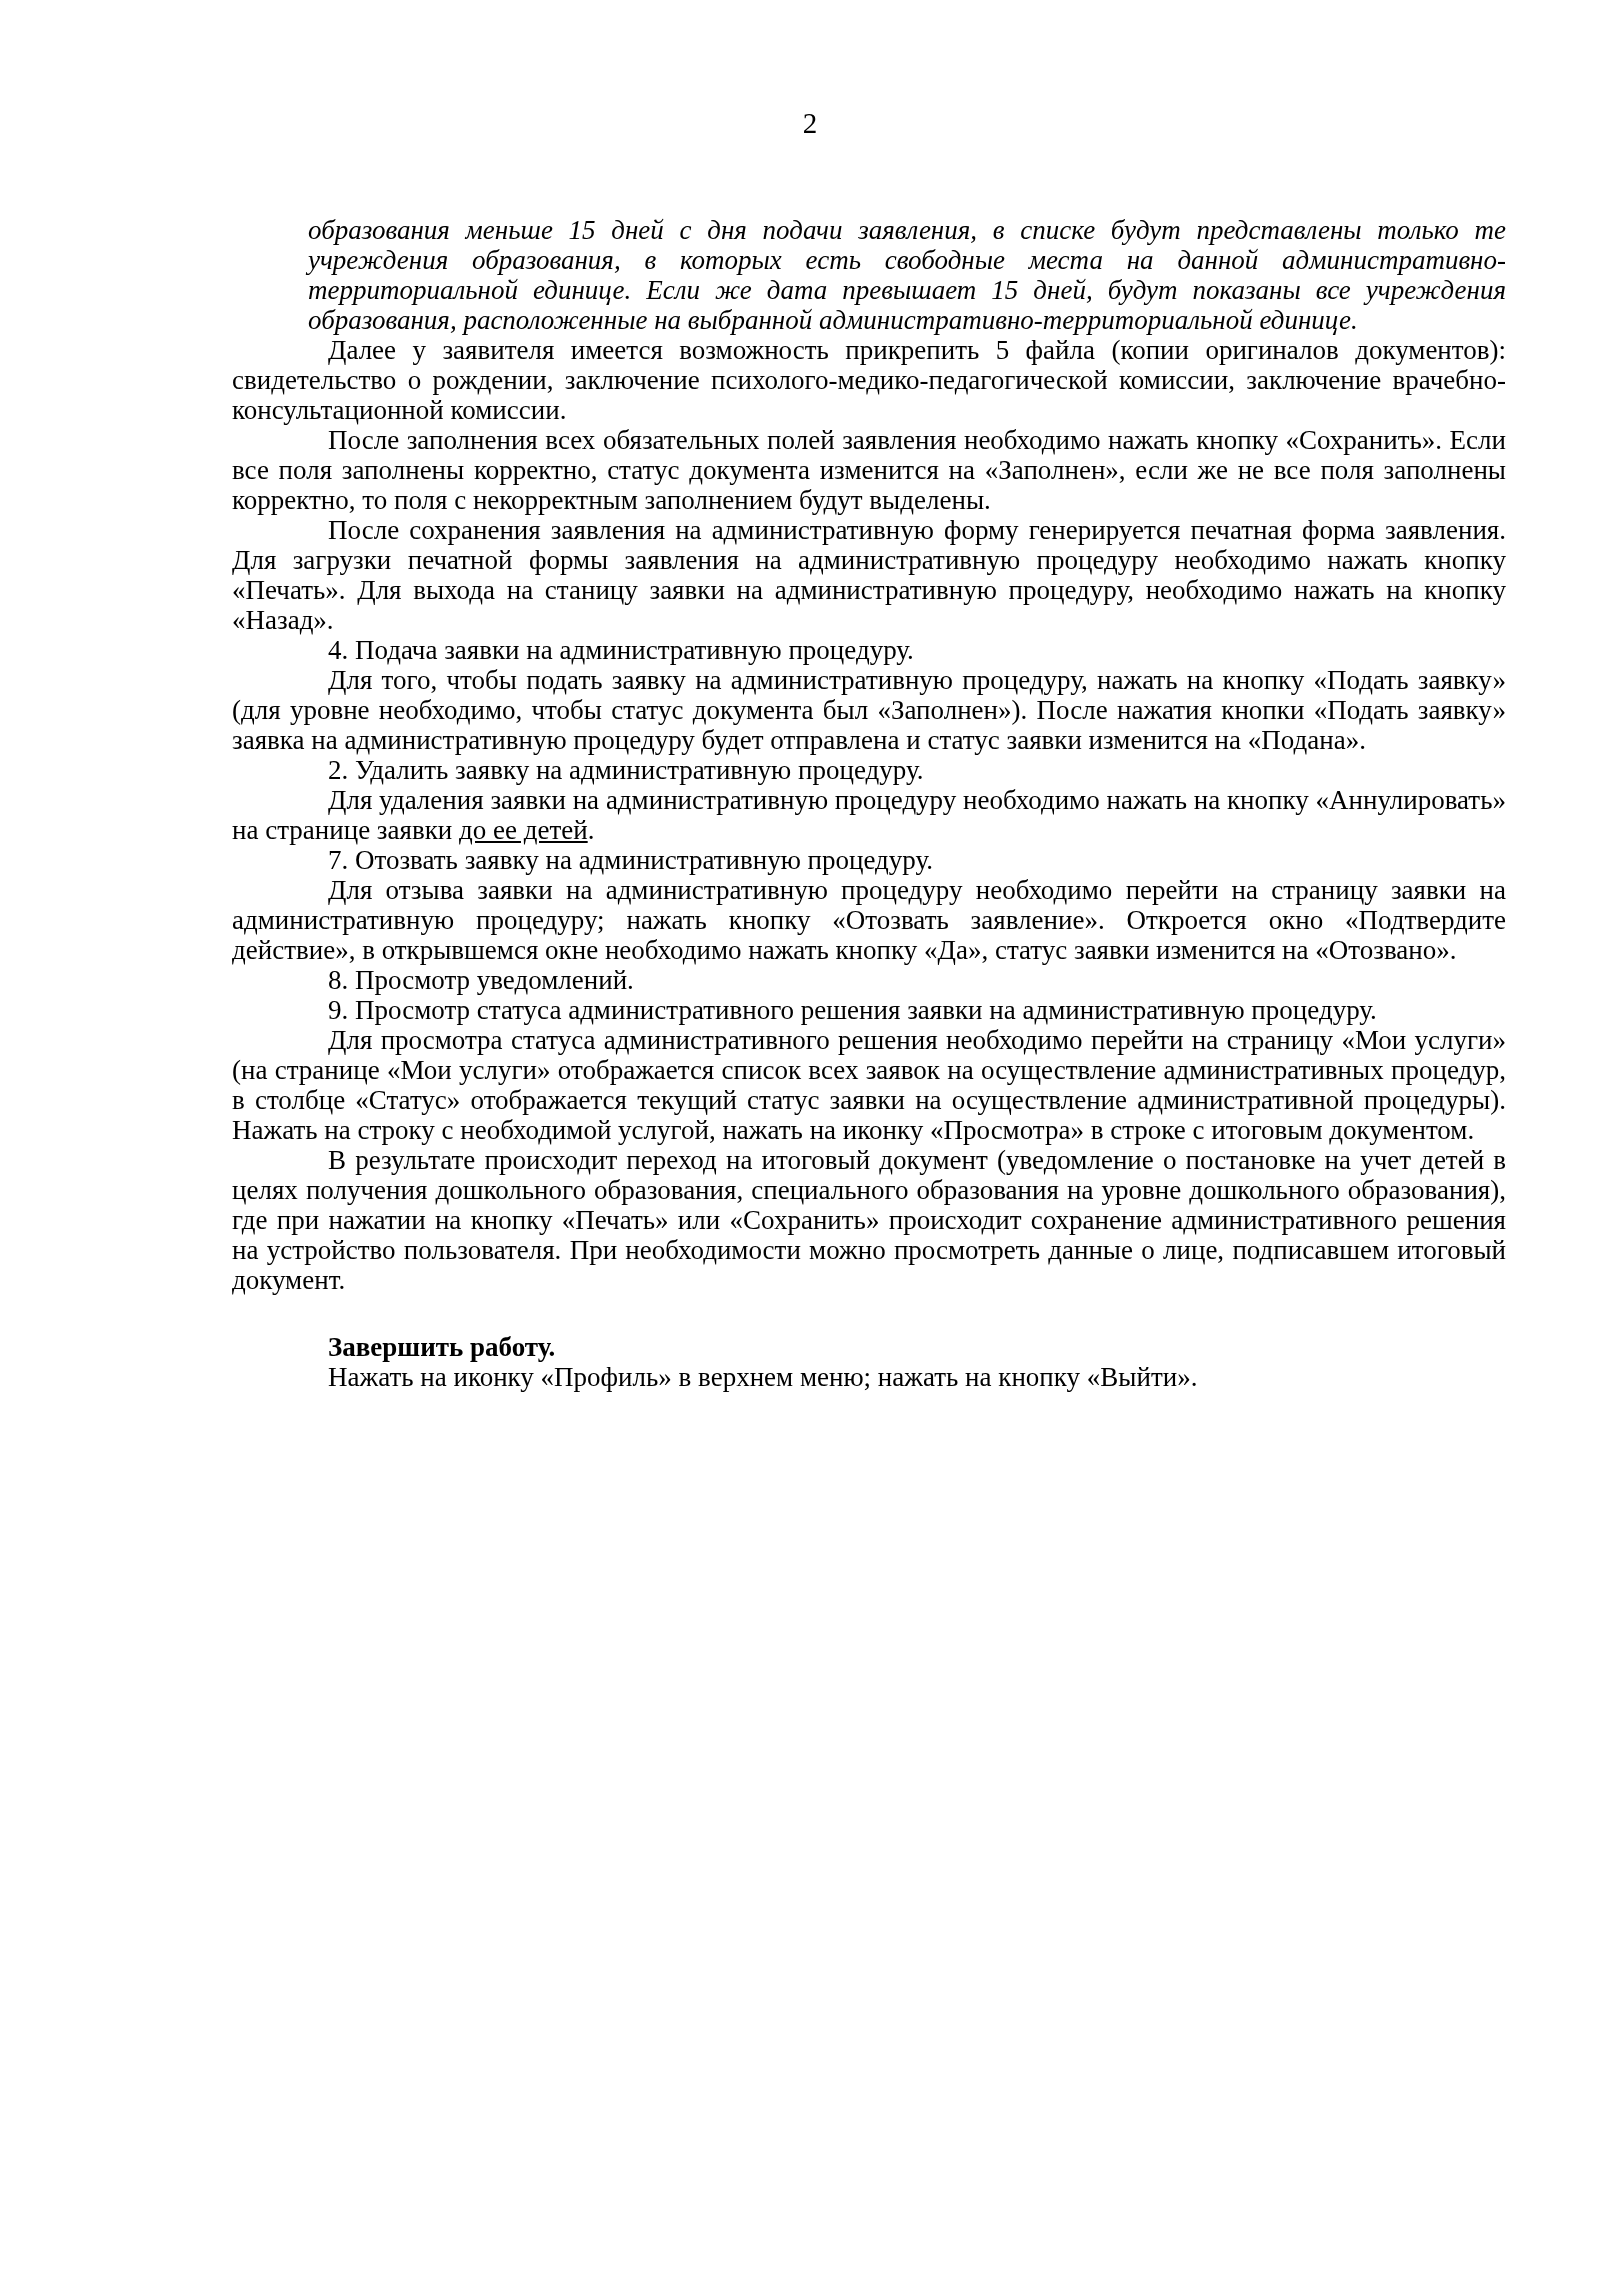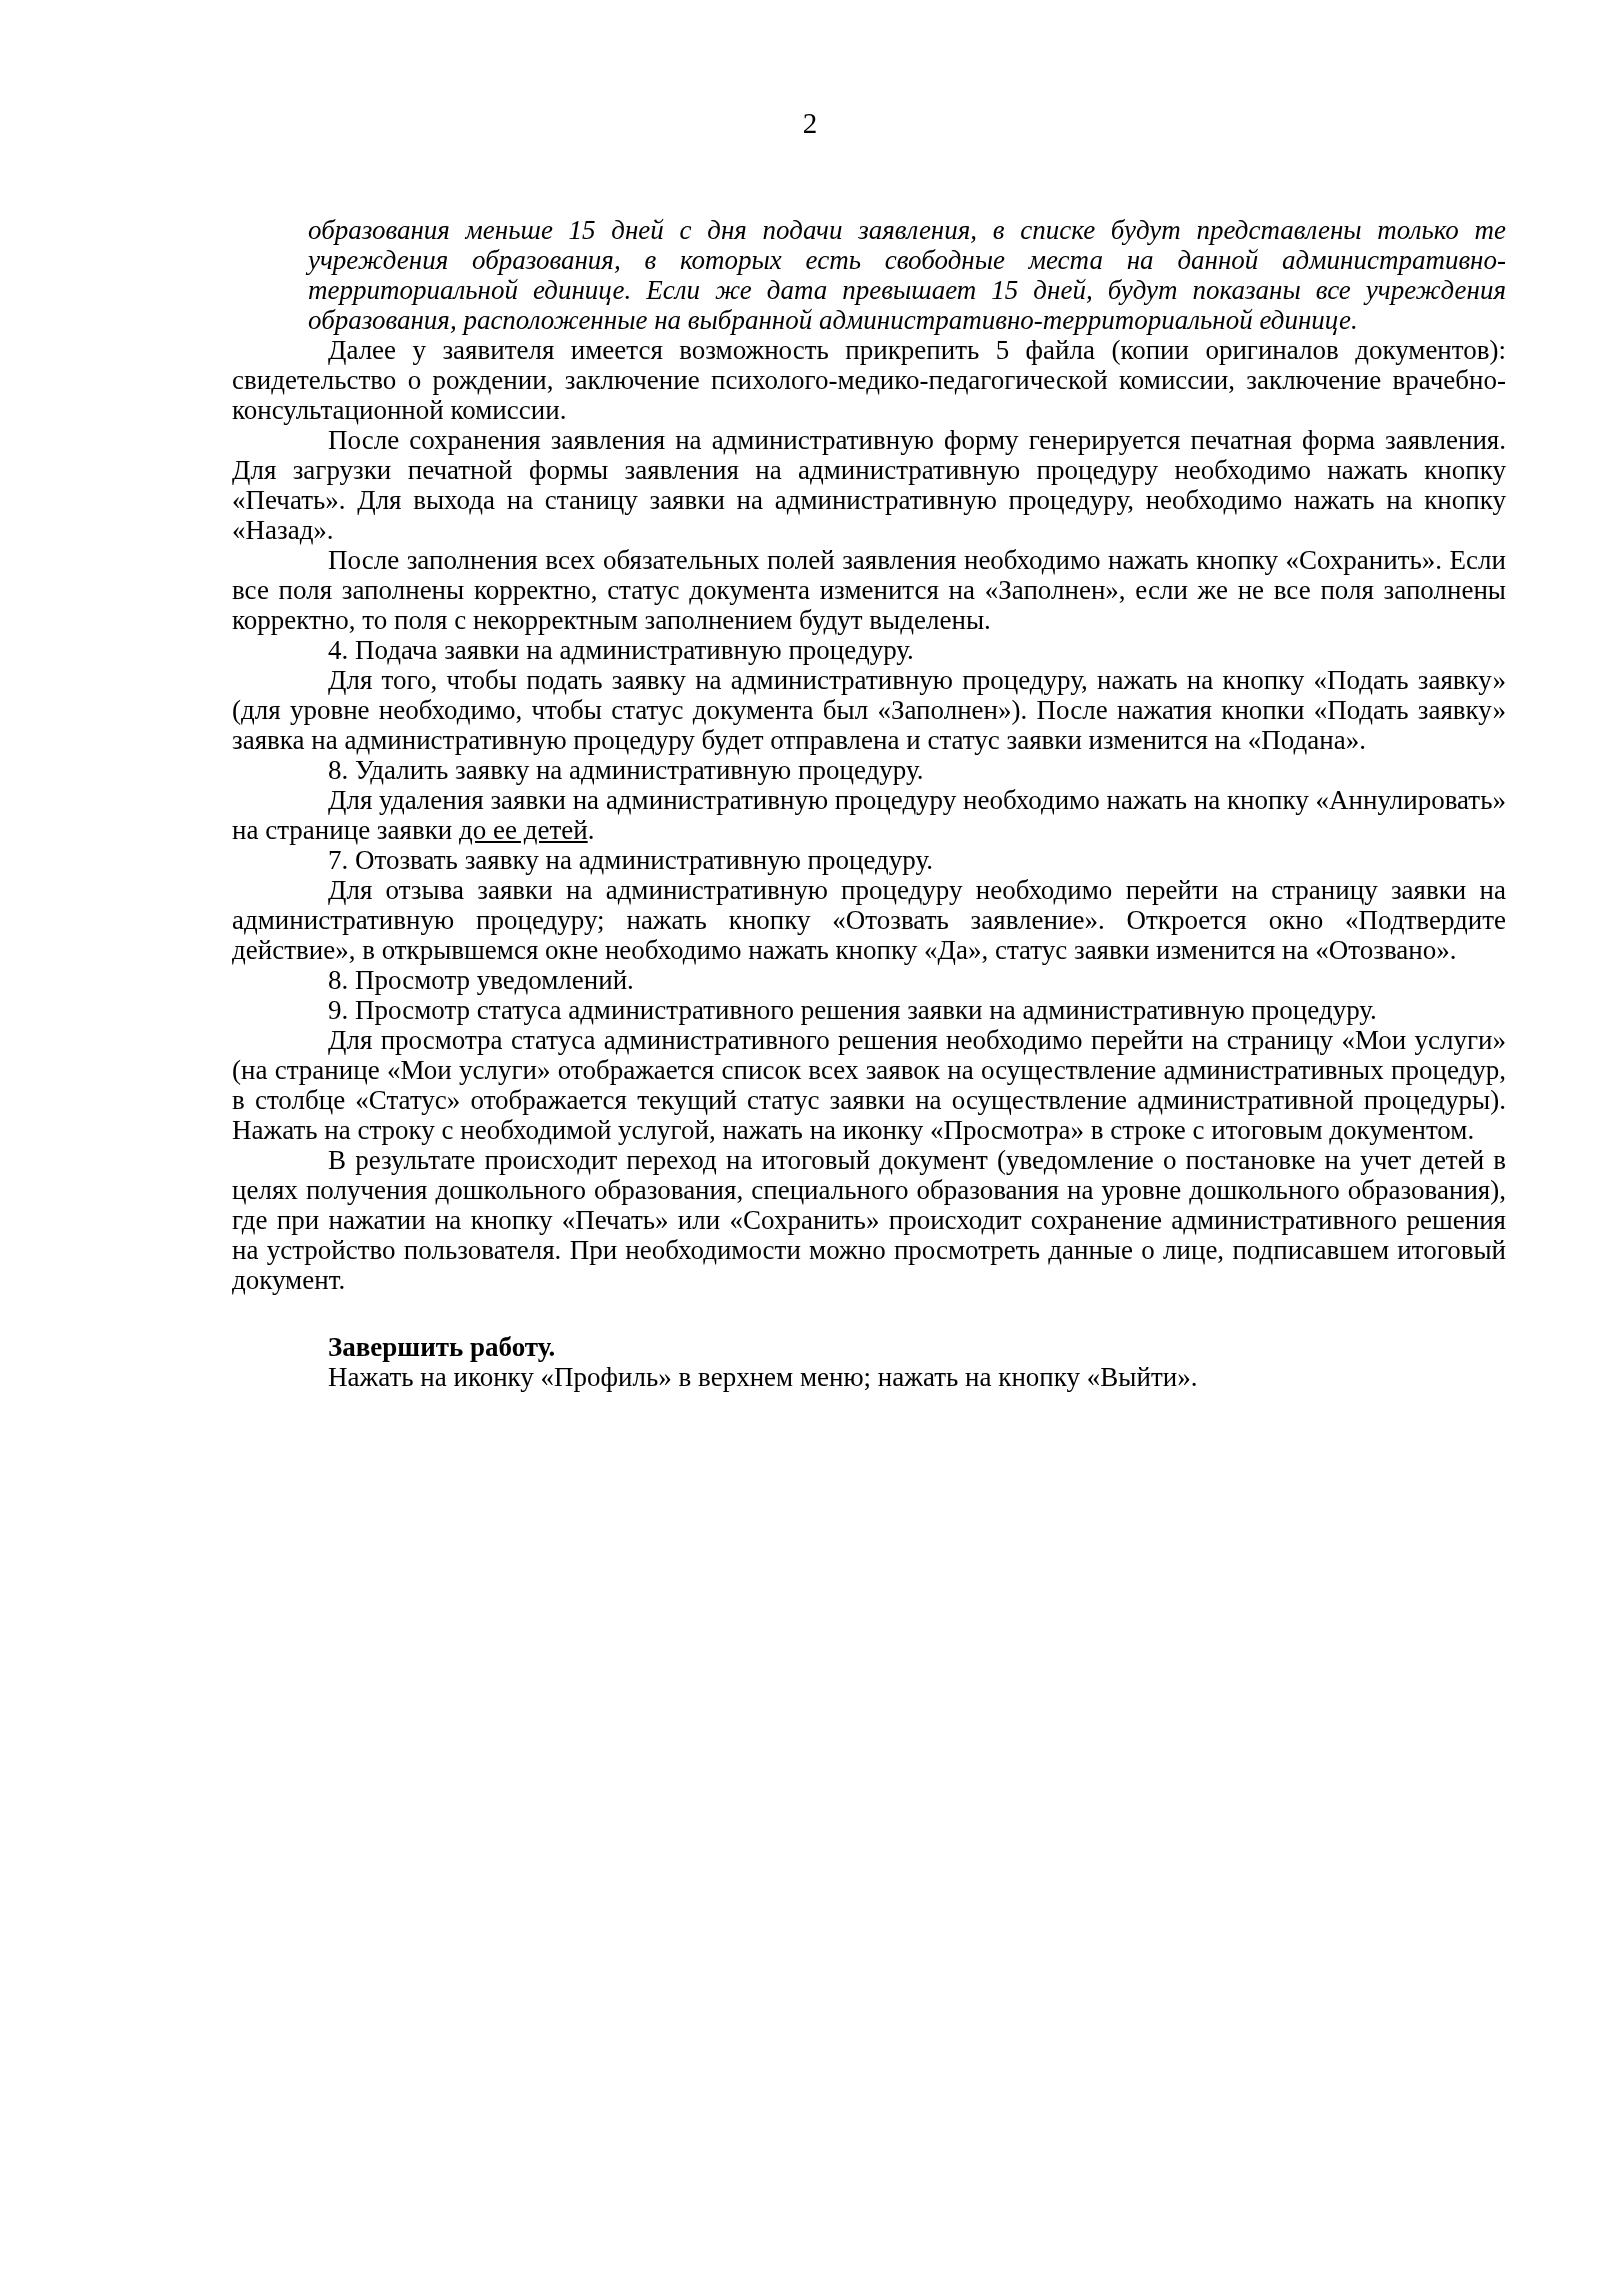--- a/index.html
+++ b/index.html
@@ -19,27 +19,27 @@
 </head>
 <body>
 
 <div class="page">
   <div class="page-number">2</div>
 
   <div class="body">
     <p class="italic-block">образования меньше 15 дней с дня подачи заявления, в списке будут представлены только те учреждения образования, в которых есть свободные места на данной административно-территориальной единице. Если же дата превышает 15 дней, будут показаны все учреждения образования, расположенные на выбранной административно-территориальной единице.</p>
     <p class="indent">Далее у заявителя имеется возможность прикрепить 5 файла (копии оригиналов документов): свидетельство о рождении, заключение психолого-медико-педагогической комиссии, заключение врачебно-консультационной комиссии.</p>
 
+    <p class="indent">После заполнения всех обязательных полей заявления необходимо нажать кнопку «Сохранить». Если все поля заполнены корректно, статус документа изменится на «Заполнен», если же не все поля заполнены корректно, то поля с некорректным заполнением будут выделены.</p>
     <p class="indent">После сохранения заявления на административную форму генерируется печатная форма заявления. Для загрузки печатной формы заявления на административную процедуру необходимо нажать кнопку «Печать». Для выхода на станицу заявки на административную процедуру, необходимо нажать на кнопку «Назад».</p>
-    <p class="indent">После заполнения всех обязательных полей заявления необходимо нажать кнопку «Сохранить». Если все поля заполнены корректно, статус документа изменится на «Заполнен», если же не все поля заполнены корректно, то поля с некорректным заполнением будут выделены.</p>
 
     <p class="indent">4.  Подача заявки на административную процедуру.</p>
     <p class="indent">Для того, чтобы подать заявку на административную процедуру, нажать на кнопку «Подать заявку» (для уровне необходимо, чтобы статус документа был «Заполнен»). После нажатия кнопки «Подать заявку» заявка на административную процедуру будет отправлена и статус заявки изменится на «Подана».</p>
 
-    <p class="indent">8.  Удалить заявку на административную процедуру.</p>
+    <p class="indent">2.  Удалить заявку на административную процедуру.</p>
     <p class="indent"><span>Для удаления заявки на административную процедуру необходимо нажать на кнопку «Аннулировать» на странице заявки </span><u>до ее детей</u><span>.</span></p>
 
     <p class="indent">7. Отозвать заявку на административную процедуру.</p>
     <p class="indent">Для отзыва заявки на административную процедуру необходимо перейти на страницу заявки на административную процедуру; нажать кнопку «Отозвать заявление». Откроется окно «Подтвердите действие», в открывшемся окне необходимо нажать кнопку «Да», статус заявки изменится на «Отозвано».</p>
 
     <p class="indent">8. Просмотр уведомлений.</p>
 
     <p class="indent">9. Просмотр статуса административного решения заявки на административную процедуру.</p>
     <p class="indent">Для просмотра статуса административного решения необходимо перейти на страницу «Мои услуги» (на странице «Мои услуги» отображается список всех заявок на осуществление административных процедур, в столбце «Статус» отображается текущий статус заявки на осуществление административной процедуры). Нажать на строку с необходимой услугой, нажать на иконку «Просмотра» в строке с итоговым документом.</p>
     <p class="indent">В результате происходит переход на итоговый документ (уведомление о постановке на учет детей в целях получения дошкольного образования, специального образования на уровне дошкольного образования), где при нажатии на кнопку «Печать» или «Сохранить» происходит сохранение административного решения на устройство пользователя. При необходимости можно просмотреть данные о лице, подписавшем итоговый документ.</p>

